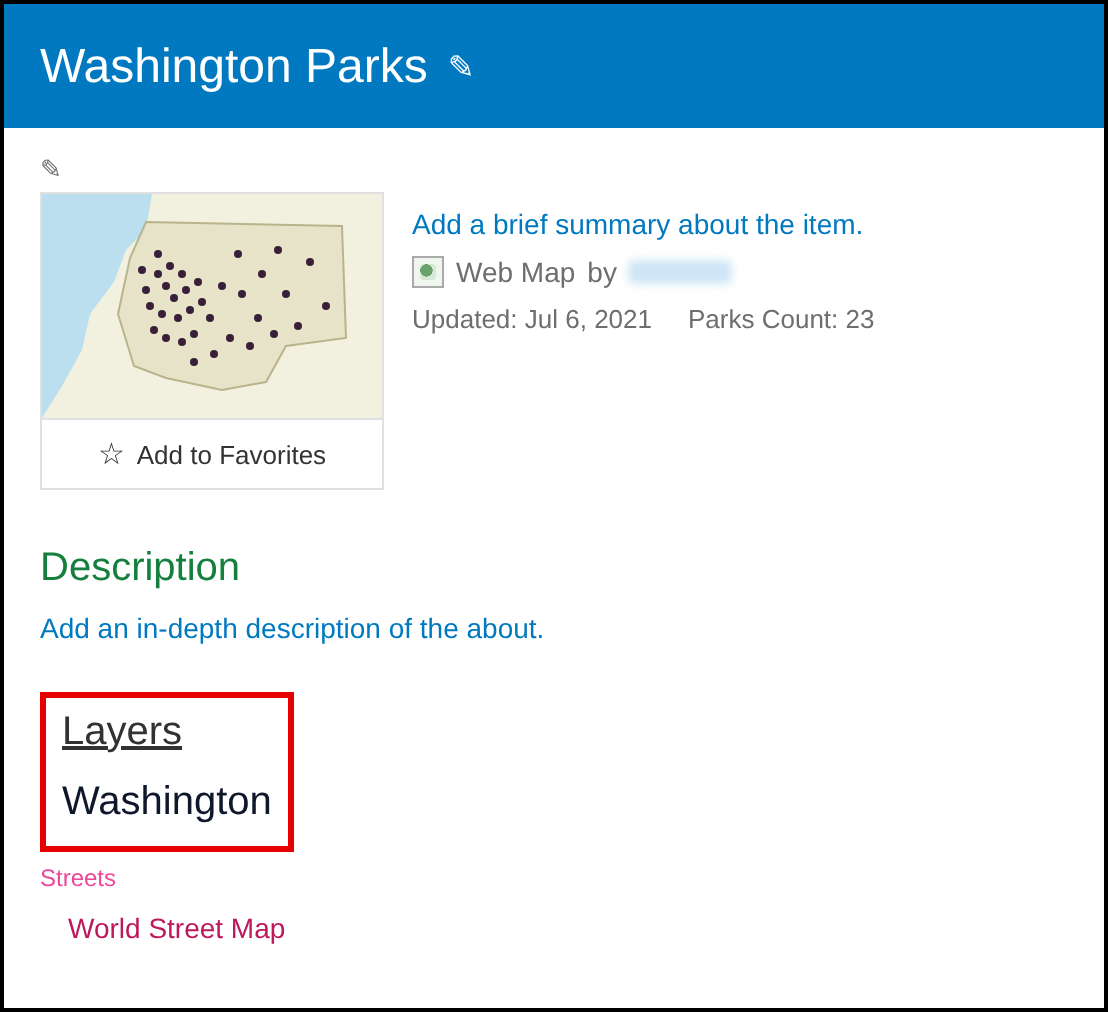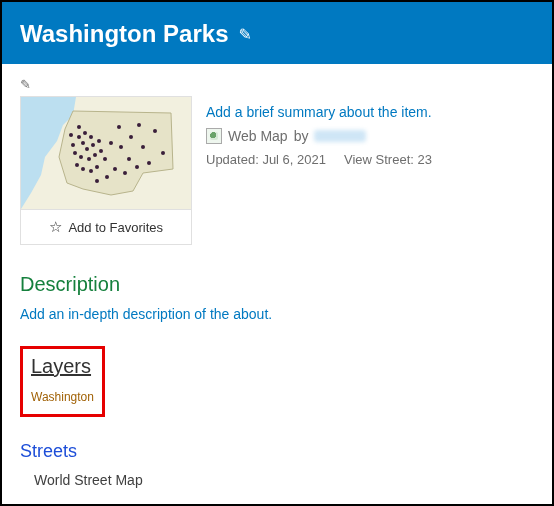--- a/index.html
+++ b/index.html
@@ -1,40 +1,40 @@
 <!DOCTYPE html>
 <html><head>
   <meta charset="utf-8">
   <style>
     * { box-sizing: border-box; margin: 0; padding: 0; }
     body { font-family: "Segoe UI", Arial, sans-serif; font-size: 14px; color: #323232; background: #fff; width: 554px; height: 506px; border: 2px solid #000; overflow: hidden; }
     .header { background: #0079c1; color: #fff; padding: 18px 18px 16px; display: flex; align-items: center; gap: 10px; }
-    .header h1 { font-size: 24px; font-weight: 700; }
+    .header h1 { font-size: 24px; font-weight: 400; }
     .header .pencil { font-size: 16px; }
     .content { padding: 12px 18px 18px; }
     .edit-thumb { display: inline-flex; align-items: center; gap: 5px; color: #6e6e6e; font-size: 13px; margin-bottom: 4px; cursor: pointer; }
     .edit-thumb .pencil-icon { font-size: 13px; color: #6e6e6e; }
     .meta-row { display: flex; gap: 14px; align-items: flex-start; }
     .thumb-wrap { border: 1px solid #e0e0e0; width: 172px; flex-shrink: 0; }
     .thumb-svg { display: block; width: 170px; height: 112px; }
     .fav { border-top: 1px solid #e0e0e0; padding: 8px 0; text-align: center; font-size: 13px; color: #323232; cursor: pointer; display: flex; justify-content: center; align-items: center; gap: 6px; }
     .fav .star { font-size: 15px; }
     .meta-col { display: flex; flex-direction: column; gap: 8px; padding-top: 8px; font-size: 14px; }
     .link { color: #0079c1; cursor: pointer; }
     .type-row { display: flex; align-items: center; gap: 6px; color: #6e6e6e; }
     .type-icon { display: inline-block; width: 16px; height: 16px; border: 1px solid #aaa; background: #eef6ee; position: relative; }
     .type-icon::after { content: ""; position: absolute; inset: 3px; background: radial-gradient(circle at 40% 40%, #6aa36a 45%, #d6e8d6 46%); border-radius: 2px; }
     .owner { display: inline-block; width: 52px; height: 12px; background: #cfe6f6; filter: blur(2px); border-radius: 3px; vertical-align: middle; }
     .stats { display: flex; gap: 18px; color: #6e6e6e; font-size: 13px; flex-wrap: nowrap; white-space: nowrap; }
     h2.section { font-size: 20px; font-weight: 300; color: #15803d; margin: 28px 0 10px; }
     .highlight-box { border: 3px solid #e60000; padding: 6px 8px 10px; display: inline-block; margin-top: 24px; }
     .highlight-box h2 { font-size: 20px; font-weight: 300; margin-bottom: 12px; text-decoration: underline; }
-    .layer-link { color: #a16207; font-size: 12px; cursor: pointer; }
-    .streets-lbl { margin-top: 24px; font-size: 18px; color: #1d4ed8; }
-    .sublayer { margin: 10px 0 0 14px; color: #404040; font-size: 14px; cursor: pointer; }
+    .layer-link { color: #0f172a; font-size: 20px; cursor: pointer; }
+    .streets-lbl { margin-top: 6px; font-size: 12px; color: #ec4899; }
+    .sublayer { margin: 10px 0 0 14px; color: #be185d; font-size: 14px; cursor: pointer; }
   </style>
 </head>
 <body>
 
 <div class="header">
   <h1>Washington Parks</h1>
   <span class="pencil">✎</span>
 </div>
 
 <div class="content">
@@ -100,21 +100,21 @@
         <span>Web Map</span>
         <span>by</span>
         <span class="owner"></span>
       </div>
       <div class="stats">
         <span>
           <span>Updated:</span>
           <span>Jul 6, 2021</span>
         </span>
         <span>
-          <span>View Street:</span>
+          <span>Parks Count:</span>
           <span>23</span>
         </span>
       </div>
     </div>
   </div>
 
   <h2 class="section">Description</h2>
   <div class="link">Add an in-depth description of the about.</div>
 
   <div class="highlight-box">

